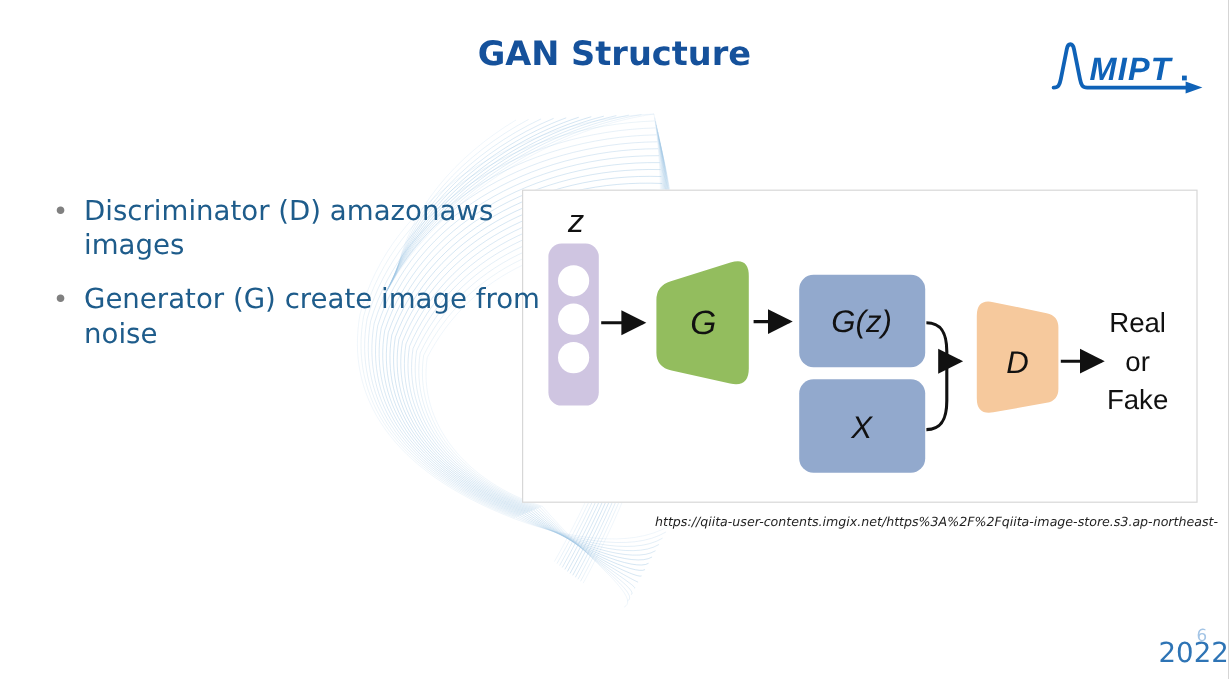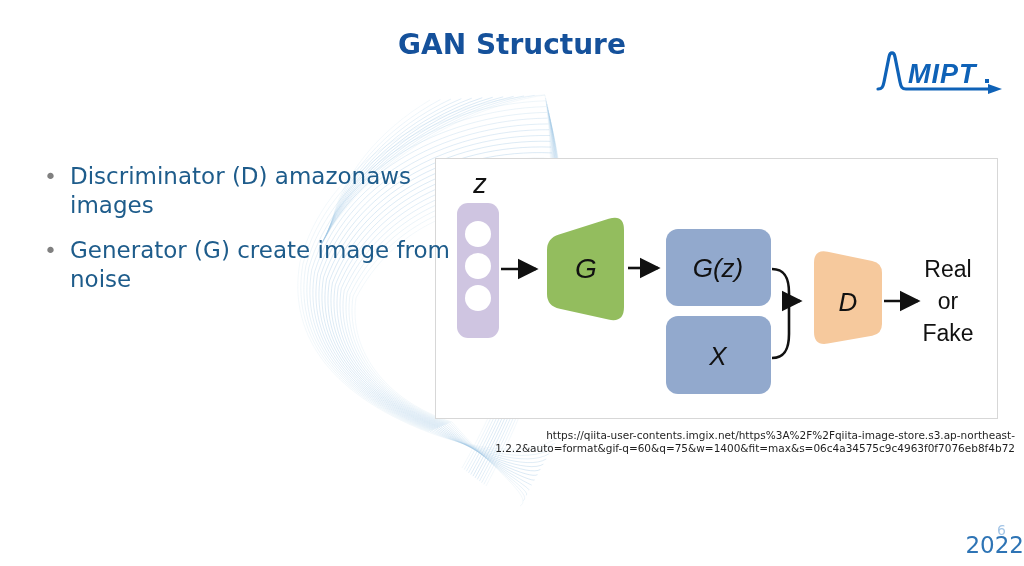--- a/index.html
+++ b/index.html
@@ -5,21 +5,21 @@
   html,body{margin:0;padding:0;background:#888;}
   .slide{
     position:relative; width:1024px; height:566px; background:#ffffff;
     overflow:hidden; font-family:"DejaVu Sans", sans-serif; margin:0 auto;
   }
   .wave-svg{position:absolute; left:0; top:0; width:1024px; height:566px; z-index:1;}
   .slide-title{
     position:absolute; left:0; top:28px; width:100%; text-align:center;
     font-size:28px; font-weight:bold; color:#15519b; z-index:3; letter-spacing:0px;
   }
-  .logo{position:absolute; left:872px; top:44px; width:142px; height:54px; z-index:3;}
+  .logo{position:absolute; left:872px; top:28px; width:142px; height:54px; z-index:3;}
   .bullets{
     position:absolute; left:40px; top:162px; width:410px; z-index:3;
     list-style:none; margin:0; padding:0;
   }
   .bullets li{
     position:relative; padding-left:30px; margin-bottom:16px;
     font-size:23px; line-height:29px; color:#1e5c8b;
   }
   .bullets li .dot{
     position:absolute; left:4px; top:0px; color:#808080; font-size:22px;
@@ -28,20 +28,21 @@
     position:absolute; left:435px; top:158px; width:561px; height:259px;
     background:#ffffff; border:1px solid #d7d7d7; z-index:2;
   }
   .diagram-card svg{display:block; width:561px; height:259px;}
   .dg-label{font-family:"Liberation Sans", sans-serif; font-style:italic; fill:#111111;}
   .dg-out{font-family:"Liberation Sans", sans-serif; fill:#111111;}
   .source-url{
     position:absolute; right:9px; top:429px; width:520px; z-index:3;
     text-align:right; font-size:10.5px; line-height:13px; color:#1f1f1f;
     font-family:"DejaVu Sans", sans-serif;
+    font-style:italic;
   }
   .footer-year{
     position:absolute; left:0; top:532px; width:100%; text-align:right;
     font-size:23px; color:#2e74b5; z-index:3;
   }
   .page-number{
     position:absolute; right:18px; top:522px; font-size:14px; color:#a4c5e6; z-index:3;
   }
 </style>
 </head>
@@ -209,19 +210,18 @@
       <line x1="448" y1="142" x2="482" y2="142" stroke="#111111" stroke-width="2.6" marker-end="url(#arrowHead)"></line>
 
       <text class="dg-out" x="512" y="118" font-size="23" text-anchor="middle">Real</text>
       <text class="dg-out" x="512" y="150" font-size="23" text-anchor="middle">or</text>
       <text class="dg-out" x="512" y="182" font-size="23" text-anchor="middle">Fake</text>
     </svg>
   </div>
 
   <div class="source-url">
     <div>https://qiita-user-contents.imgix.net/https%3A%2F%2Fqiita-image-store.s3.ap-northeast-</div>
-    <div>1.2.2&amp;auto=format&amp;gif-q=60&amp;q=75&amp;w=1400&amp;fit=max&amp;s=06c4a34575c9c4963f0f7076eb8f4b72</div>
   </div>
 
   <div class="footer-year">2022</div>
   <div class="page-number">6</div>
 
 </div>
 
 </body></html>

